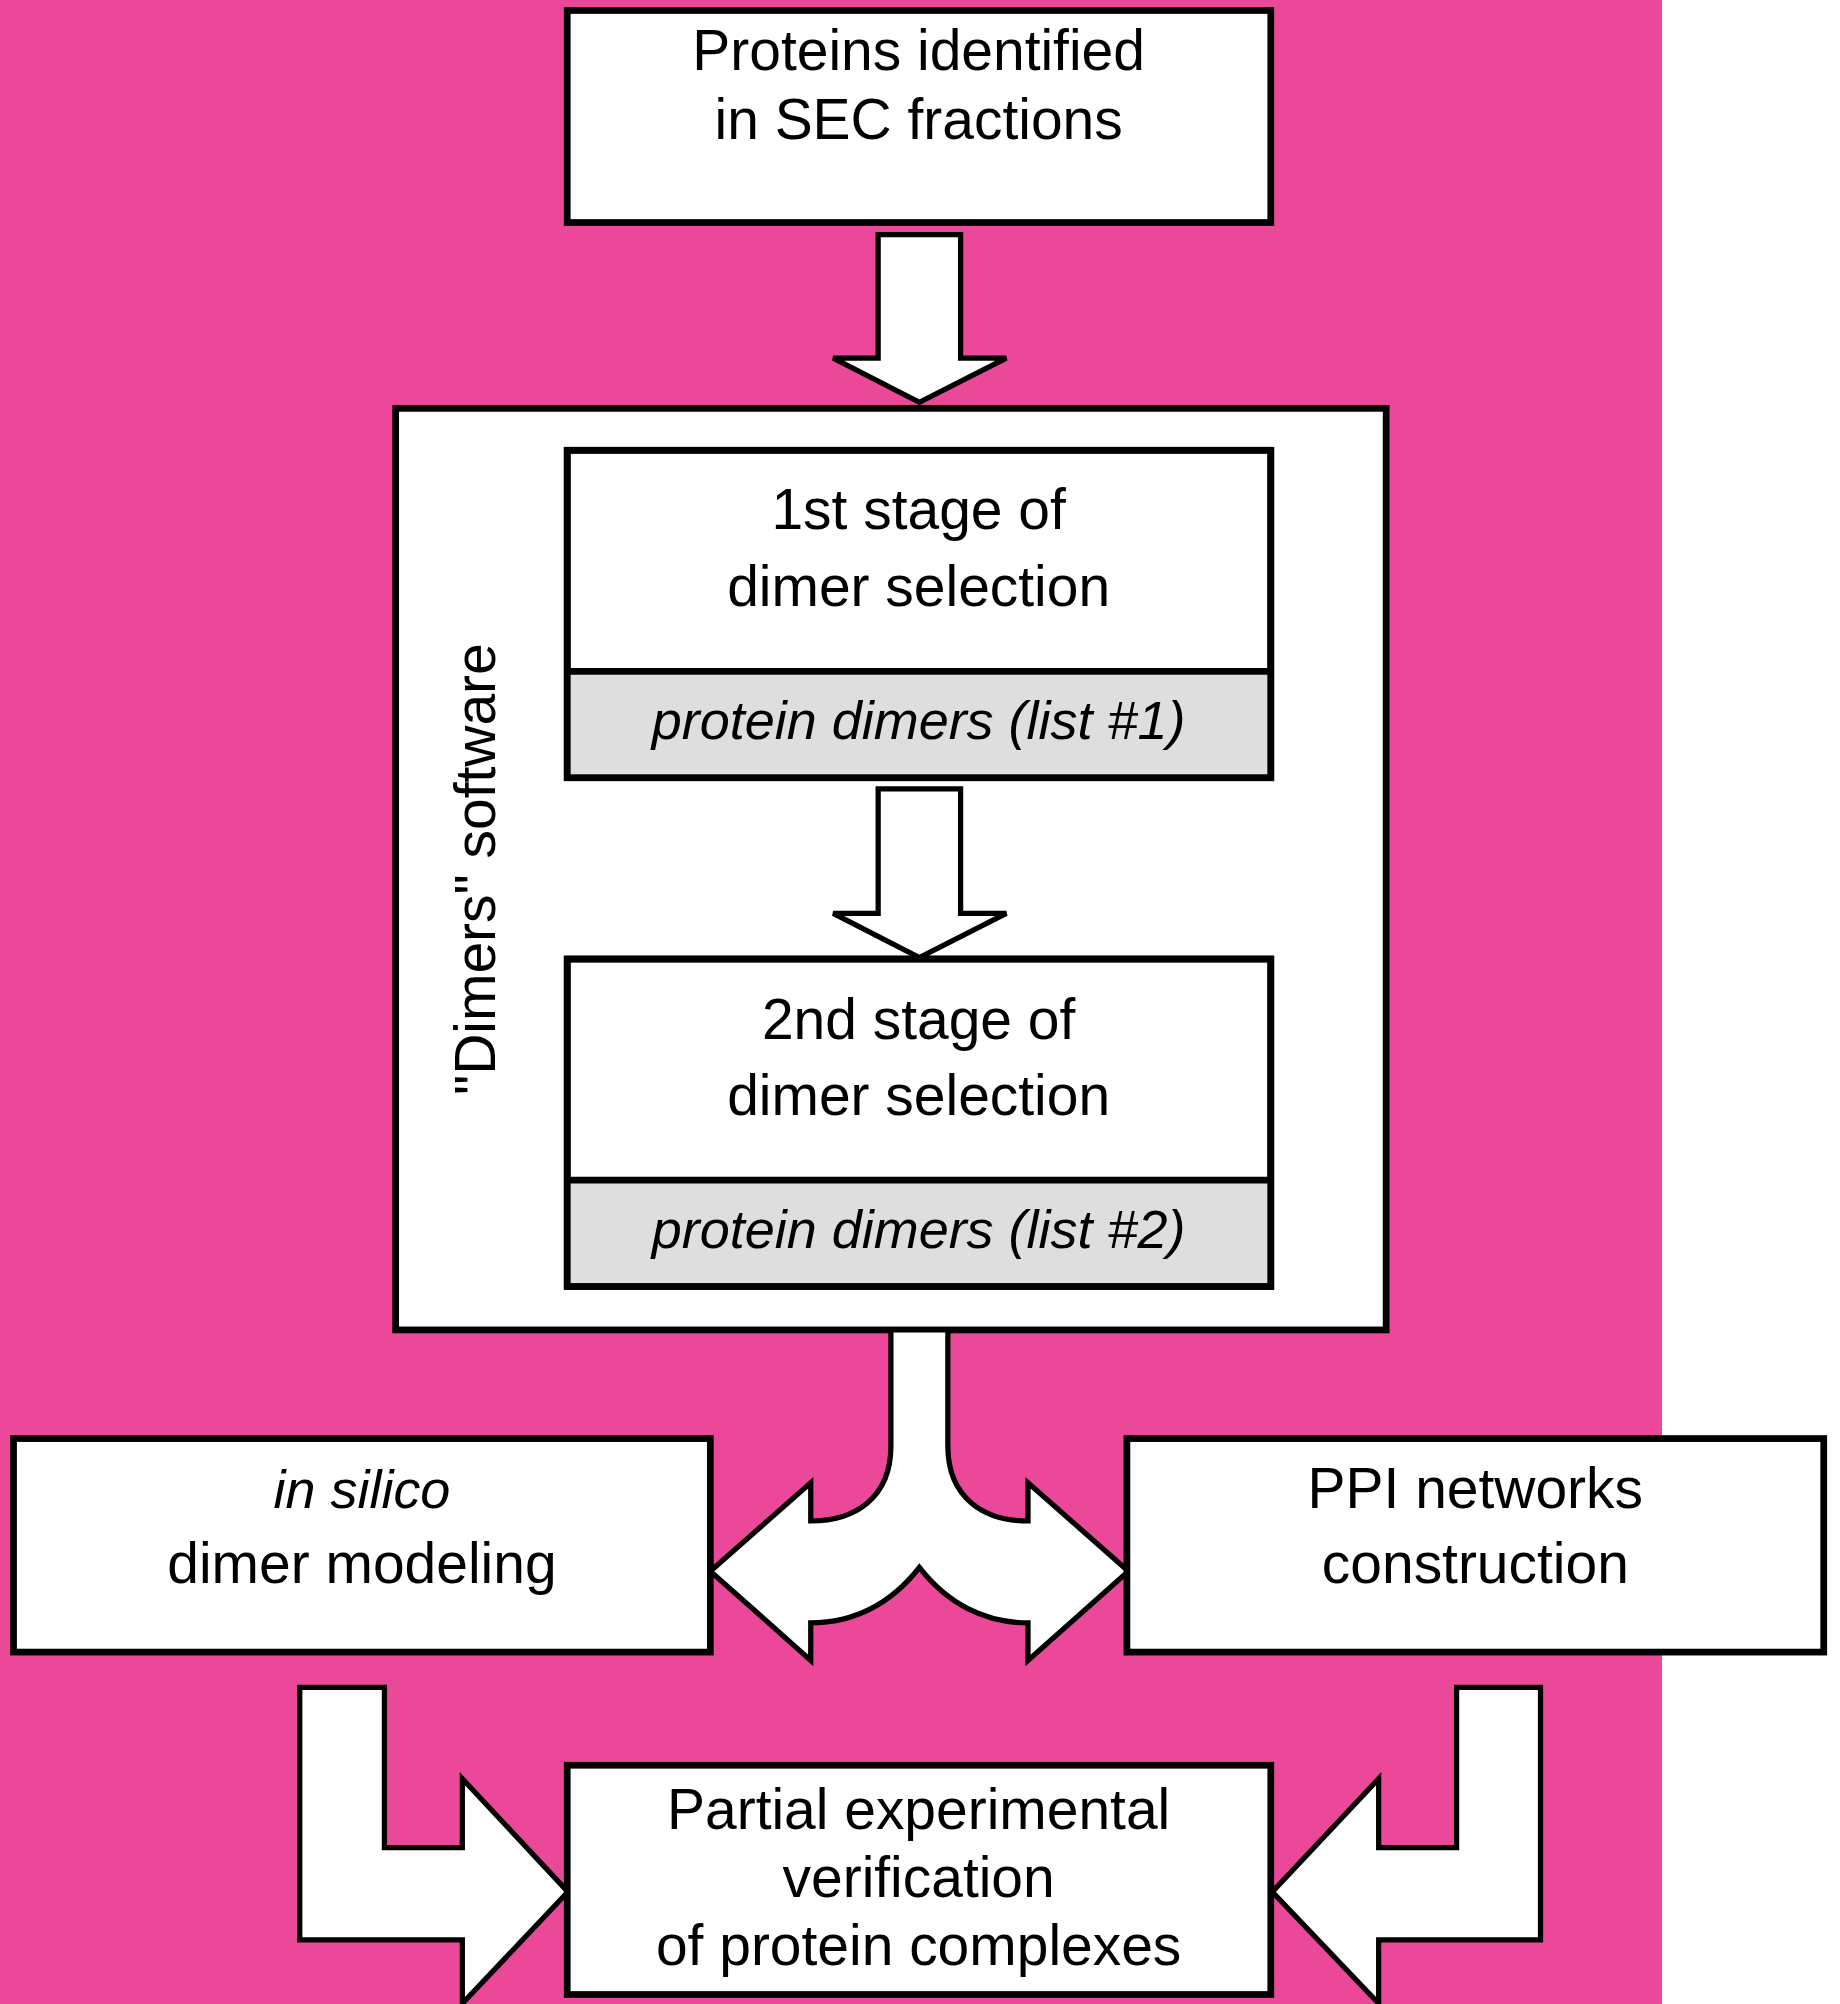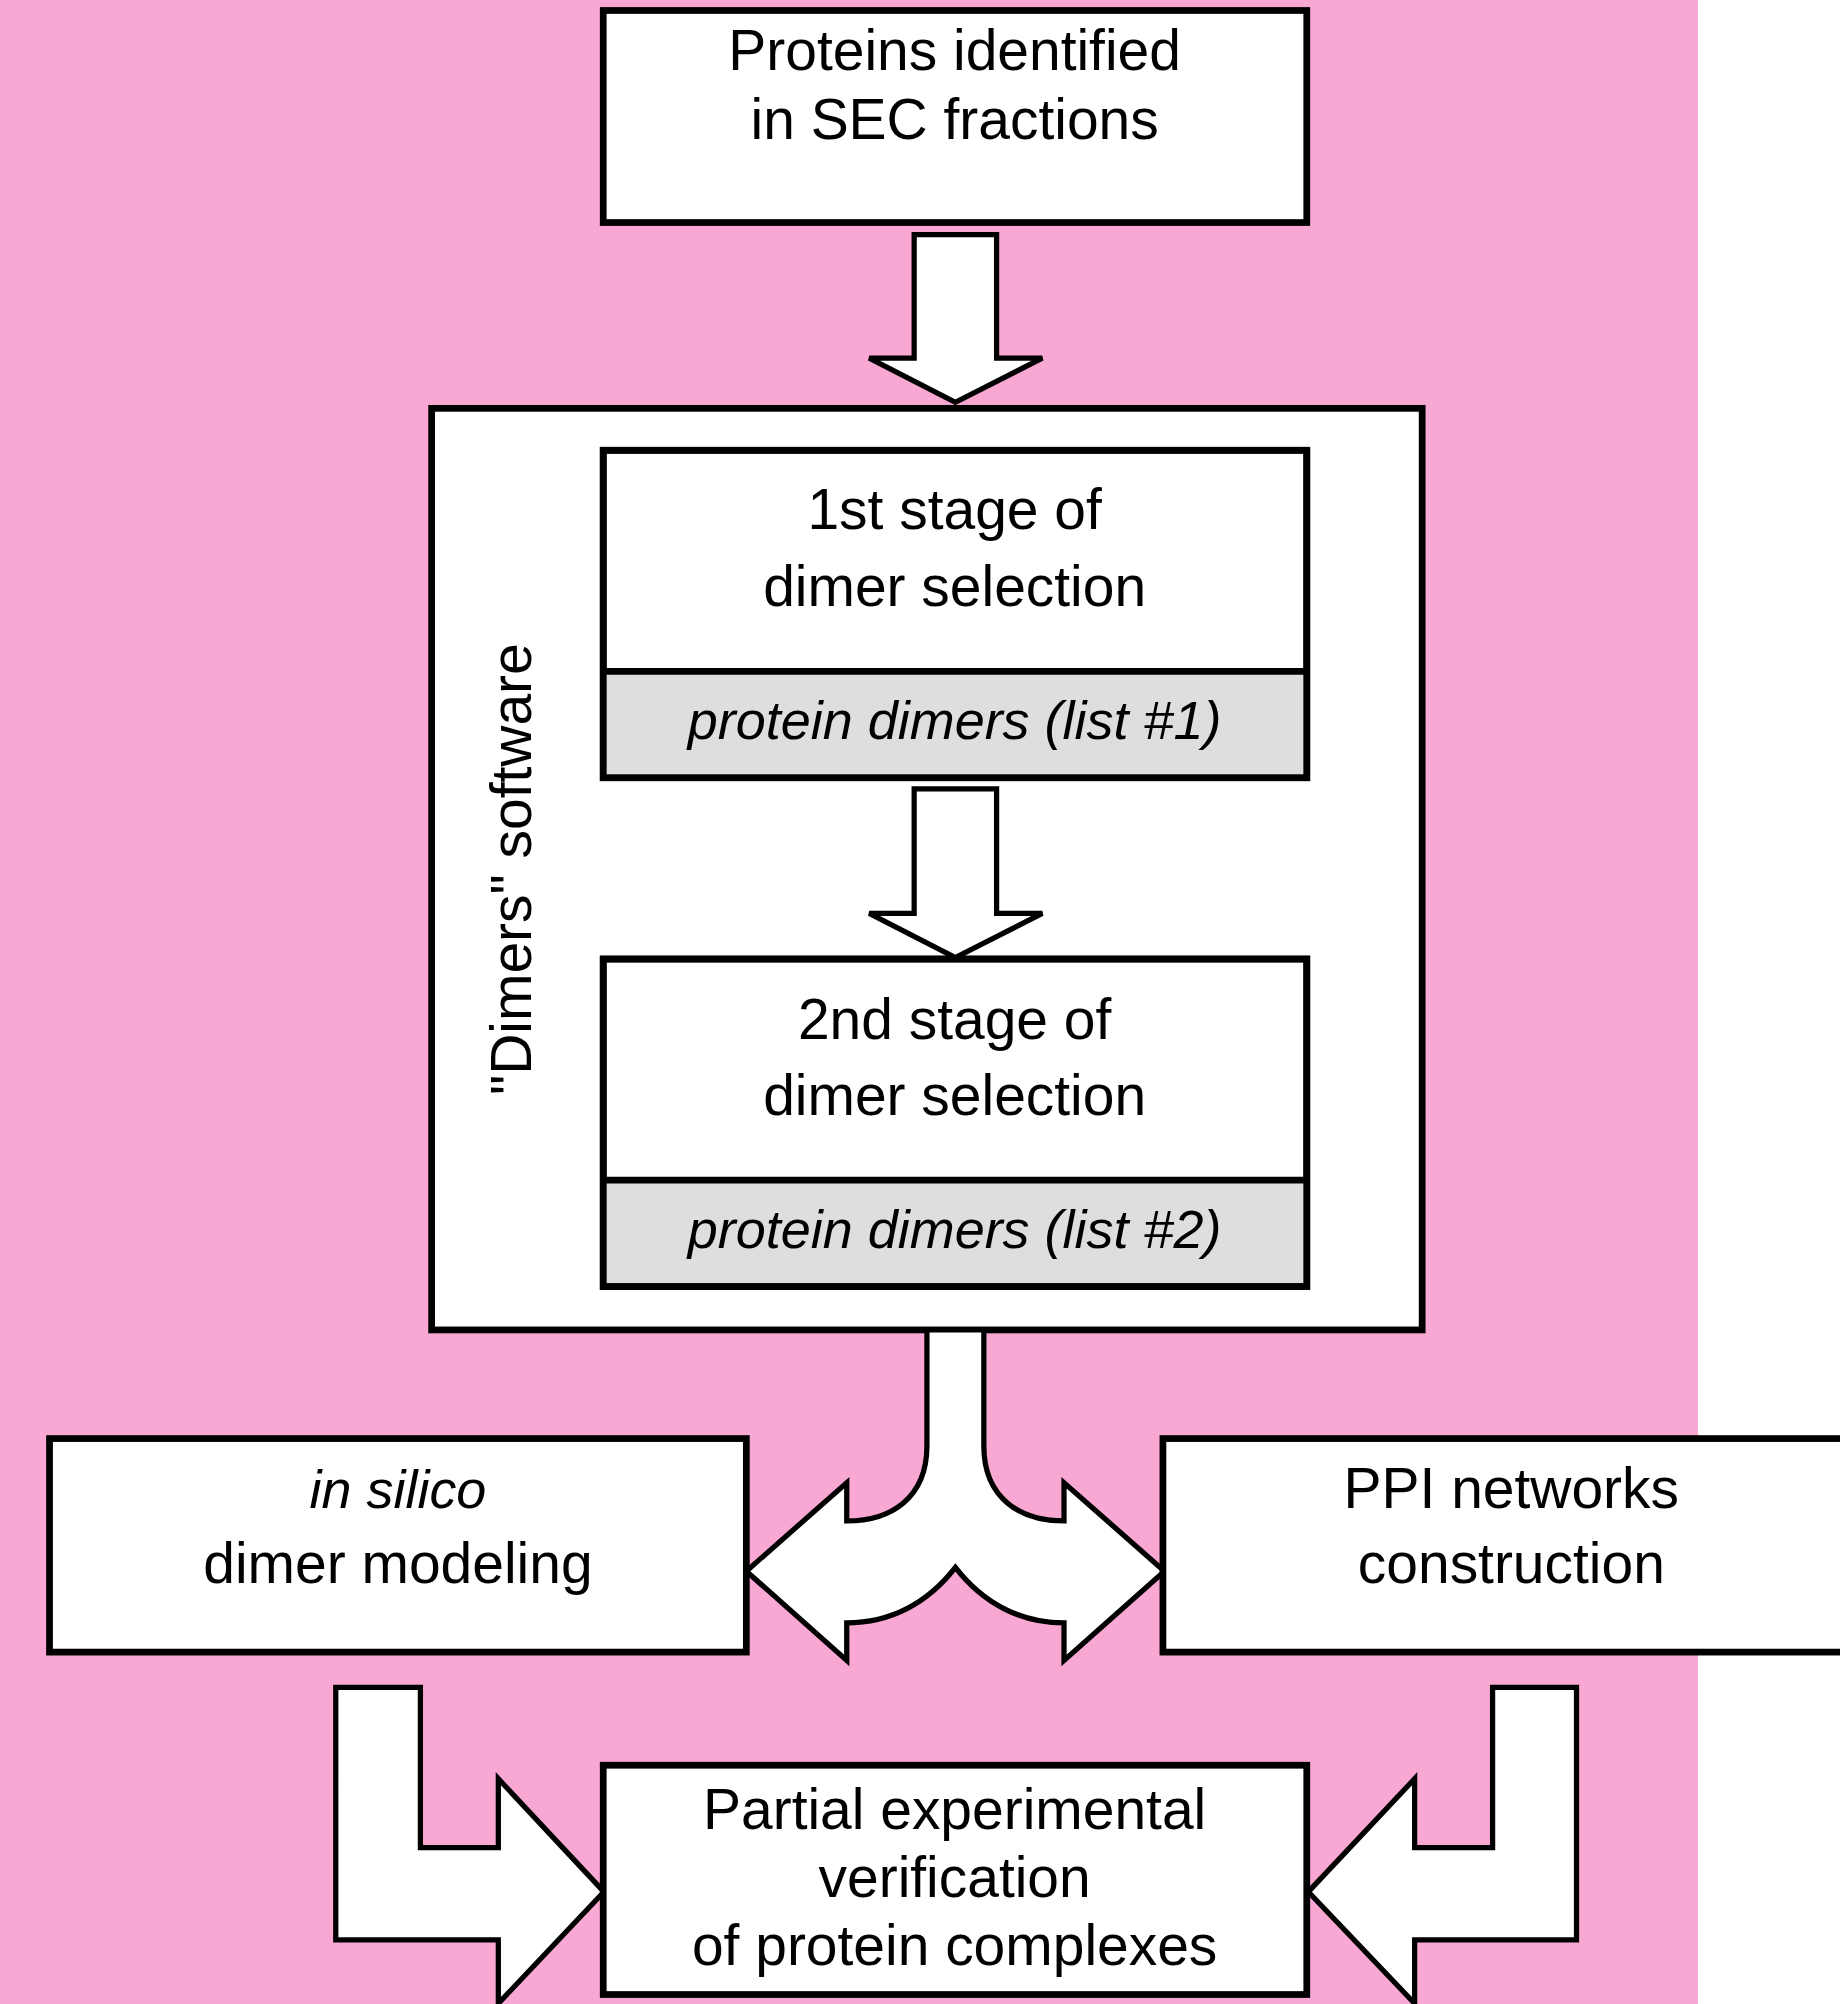--- a/index.html
+++ b/index.html
@@ -10,22 +10,21 @@
   body {
     width: 1841px;
     height: 2005px;
     font-family: "Liberation Sans", sans-serif;
     overflow: hidden;
   }
   #flowchart-root {
     position: relative;
     width: 1662px;
     height: 2005px;
-    background: #f9a8d4;
-    padding-left: 36px;
+    background: #ec4899;
   }
   svg.chart-svg {
     display: block;
     width: 1841px;
     height: 2005px;
   }
   .box-fill      { fill: #ffffff; }
   .box-fill-gray { fill: #dedede; }
   .box-stroke    { stroke: #000000; fill: none; }
   .arrow-shape   { fill: #ffffff; stroke: #000000; stroke-width: 7; stroke-linejoin: miter; }

